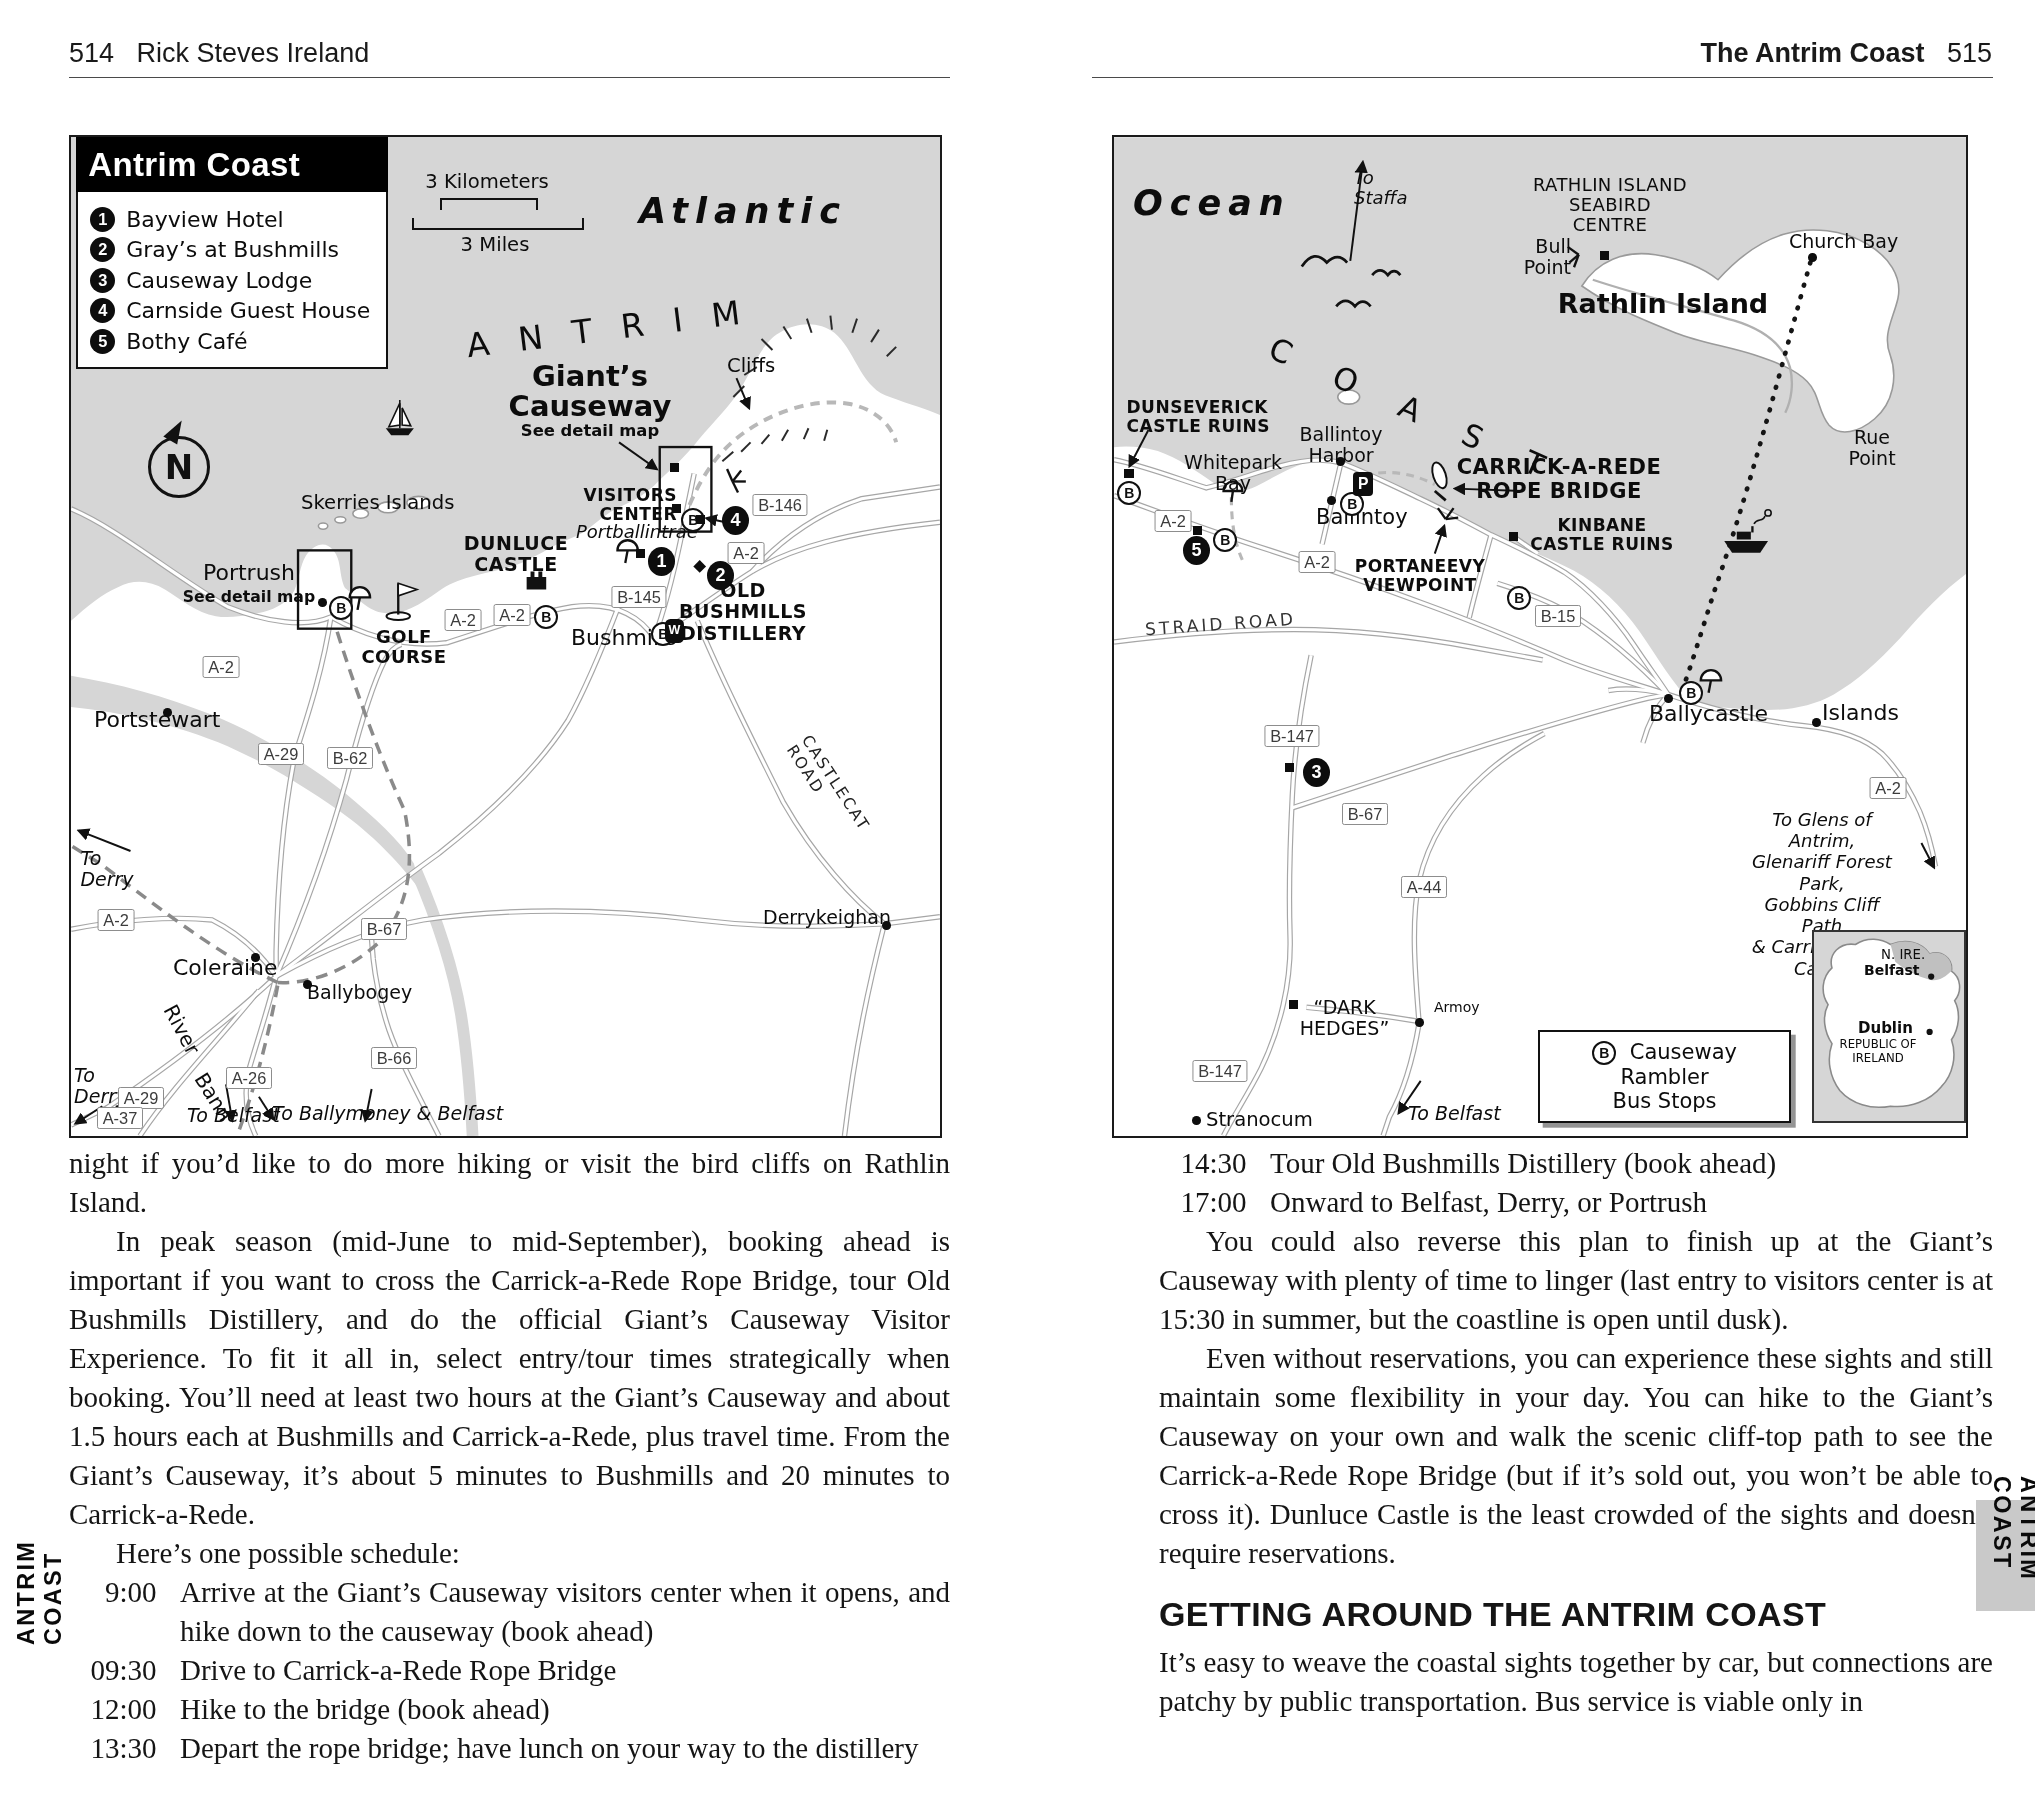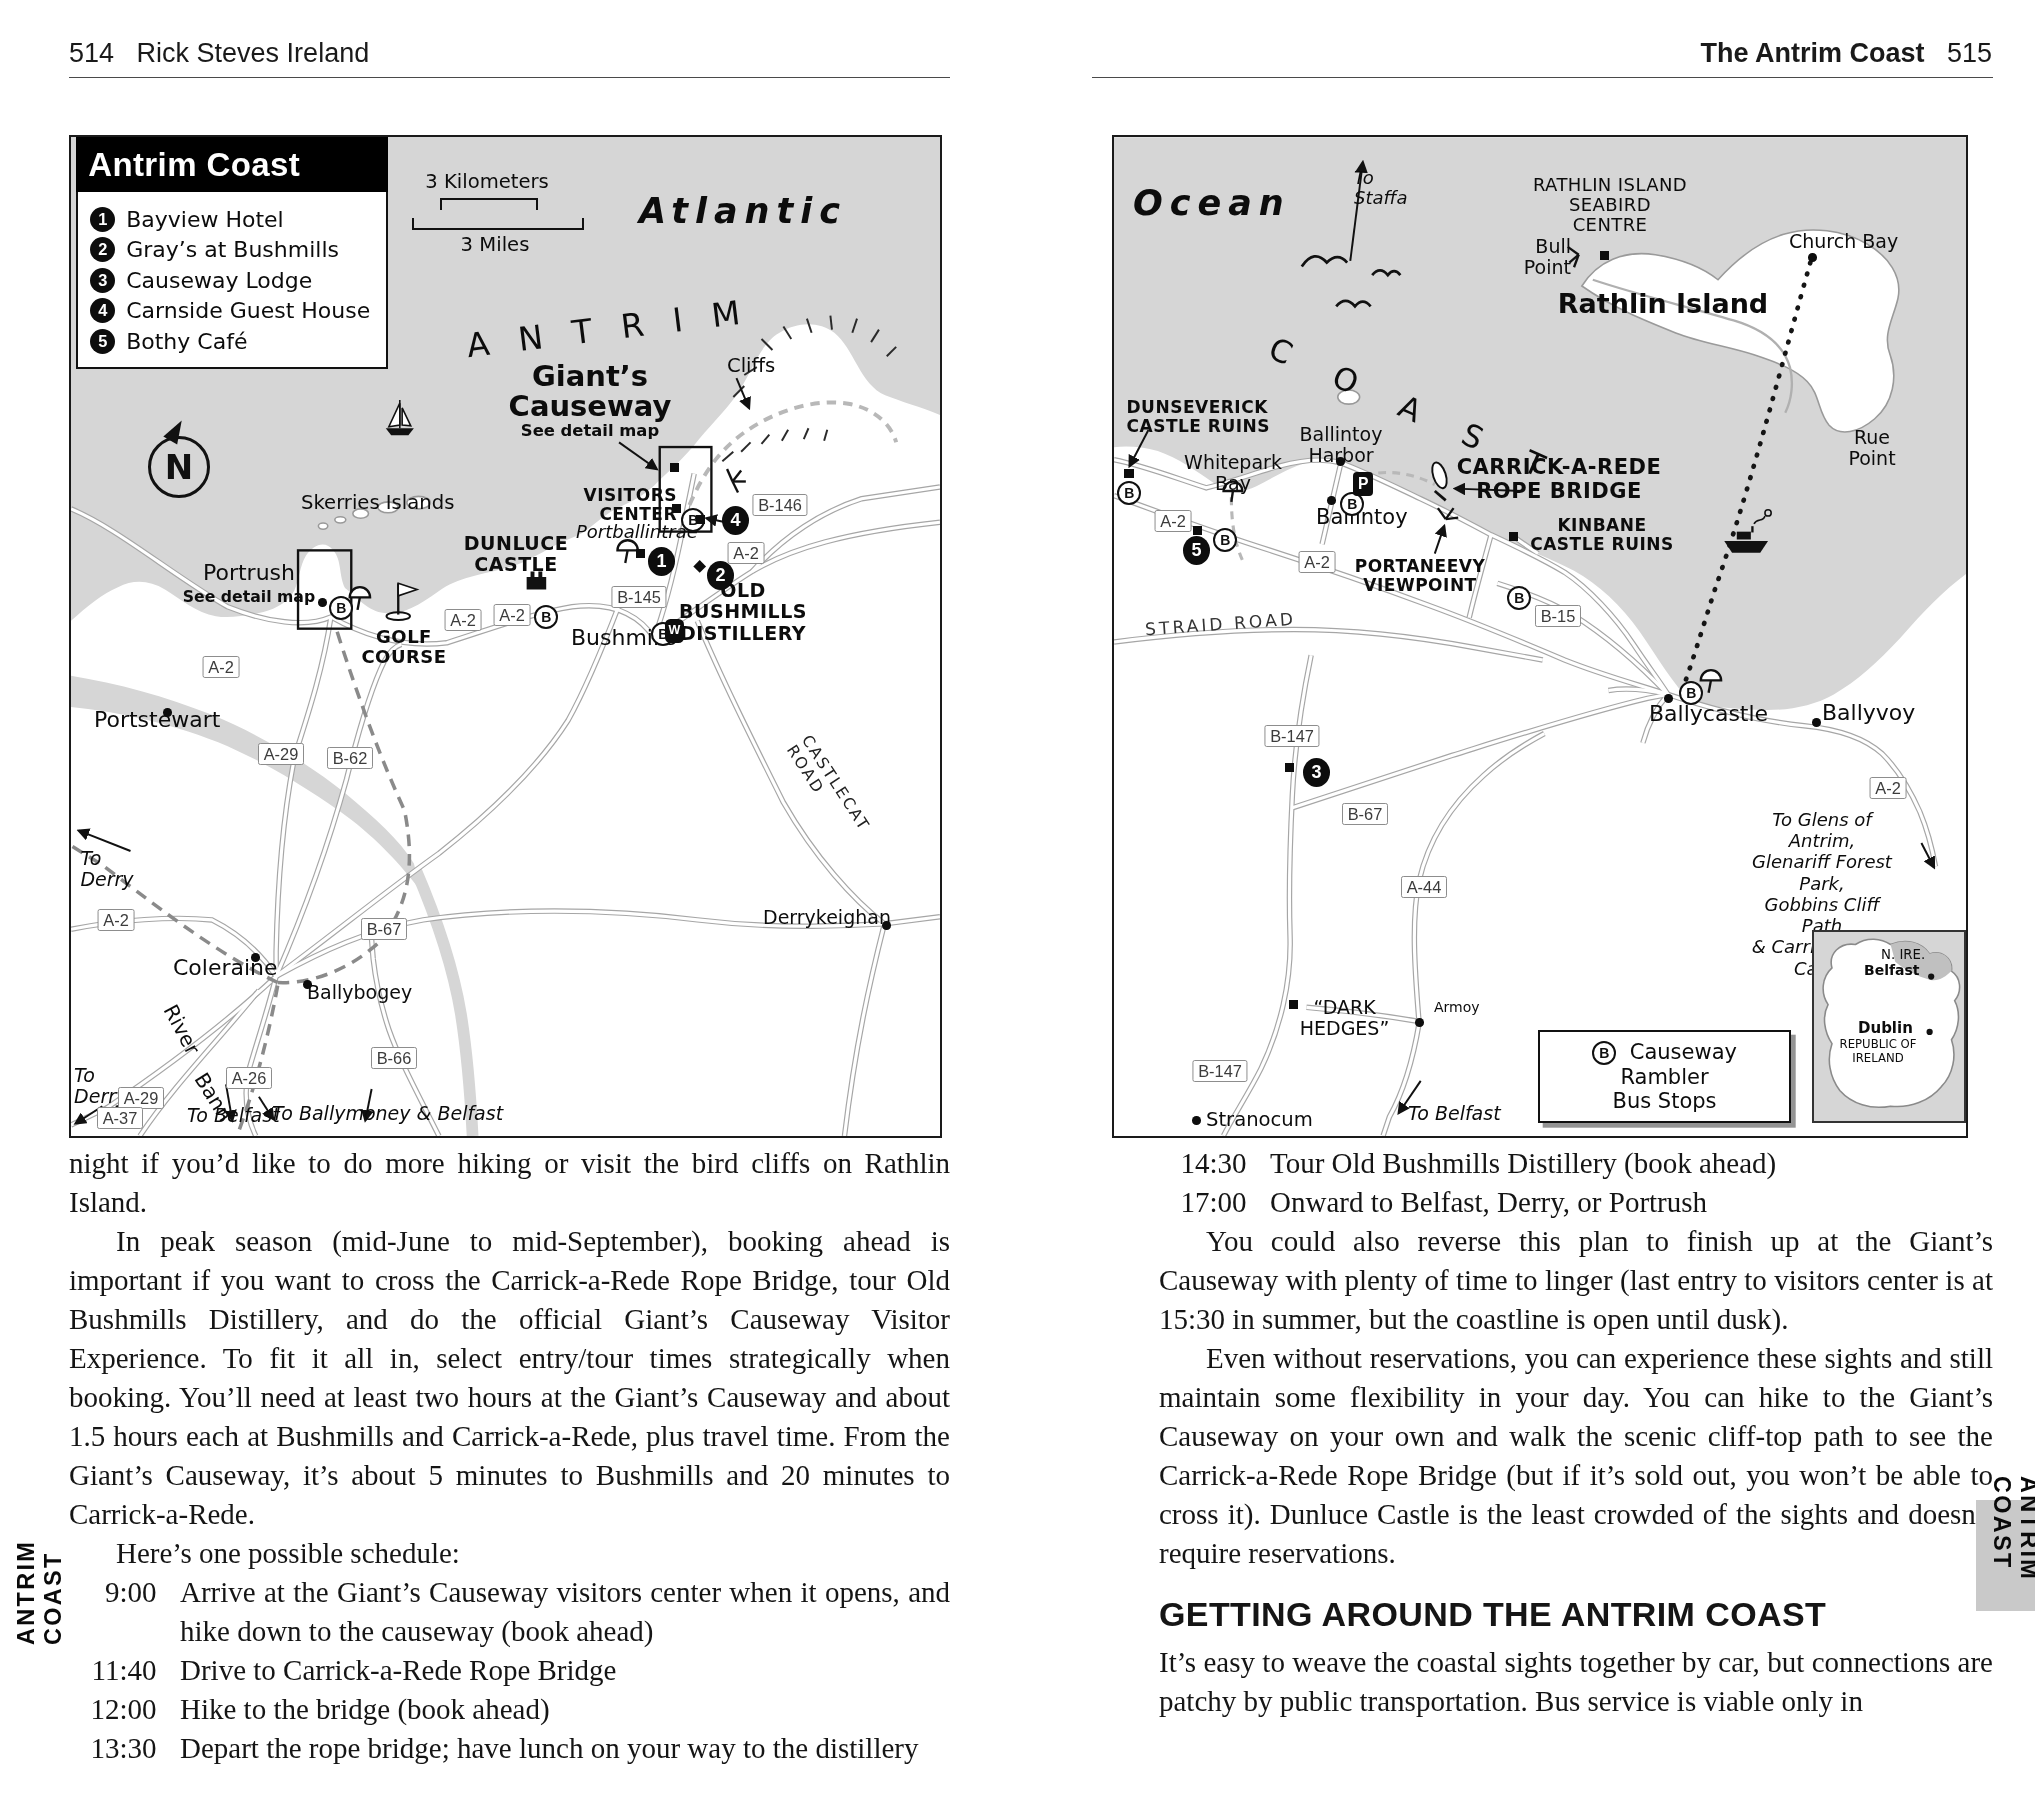--- a/index.html
+++ b/index.html
@@ -410,21 +410,21 @@
 Harbor</div>
     <div class="lbl" style="left:202px;top:369px;font-size:21px;">Ballintoy</div>
     <div class="lbl cx cap" style="left:445px;top:319px;font-size:21px;">CARRICK-A-REDE
 ROPE BRIDGE</div>
     <div class="lbl cx cap" style="left:488px;top:379px;font-size:17px;">KINBANE
 CASTLE RUINS</div>
     <div class="lbl cx cap" style="left:306px;top:420px;font-size:17px;">PORTANEEVY
 VIEWPOINT</div>
     <div class="lbl" style="left:31px;top:478px;font-size:17px;letter-spacing:3.1px;color:#333;transform:rotate(-4deg);">STRAID ROAD</div>
     <div class="lbl town" style="left:535px;top:565px;">Ballycastle</div>
-    <div class="lbl town" style="left:708px;top:564px;">Ballyvoy</div>
+    <div class="lbl town" style="left:708px;top:564px;">Islands</div>
     <div class="lbl cx it" style="left:708px;top:672px;font-size:18px;line-height:1.18;">To Glens of Antrim,
 Glenariff Forest Park,
 Gobbins Cliff Path
 &amp; Carrickfergus Castle</div>
     <div class="lbl" style="left:182px;top:860px;width:97px;text-align:center;font-size:19px;">“DARK
 HEDGES”</div>
     <div class="lbl" style="left:320px;top:863px;font-size:14px;">Armoy</div>
     <div class="lbl" style="left:92px;top:972px;font-size:19.6px;">Stranocum</div>
     <div class="lbl it" style="left:294px;top:966px;font-size:19px;">To Belfast</div>
 
@@ -481,21 +481,21 @@
 
   <div class="col" style="left:69px;top:1144px;width:881px;">
     <p>night if you’d like to do more hiking or visit the bird cliffs on Rathlin Island.</p>
     <p class="ind">In peak season (mid-June to mid-September), booking ahead is important if you want to cross the Carrick-a-Rede Rope Bridge, tour Old Bushmills Distillery, and do the official Giant’s Causeway Visitor Experience. To fit it all in, select entry/tour times strategically when booking. You’ll need at least two hours at the Giant’s Causeway and about 1.5 hours each at Bushmills and Carrick-a-Rede, plus travel time. From the Giant’s Causeway, it’s about 5 minutes to Bushmills and 20 minutes to Carrick-a-Rede.</p>
     <p class="ind">Here’s one possible schedule:</p>
     <div class="srow">
         <div class="stime">9:00</div>
         <div class="sact">Arrive at the Giant’s Causeway visitors center when it opens, and hike down to the causeway (book ahead)</div>
       </div>
     <div class="srow">
-        <div class="stime">11:40</div>
+        <div class="stime">09:30</div>
         <div class="sact">Drive to Carrick-a-Rede Rope Bridge</div>
       </div>
     <div class="srow">
         <div class="stime">12:00</div>
         <div class="sact">Hike to the bridge (book ahead)</div>
       </div>
     <div class="srow">
         <div class="stime">13:30</div>
         <div class="sact">Depart the rope bridge; have lunch on your way to the distillery</div>
       </div>

